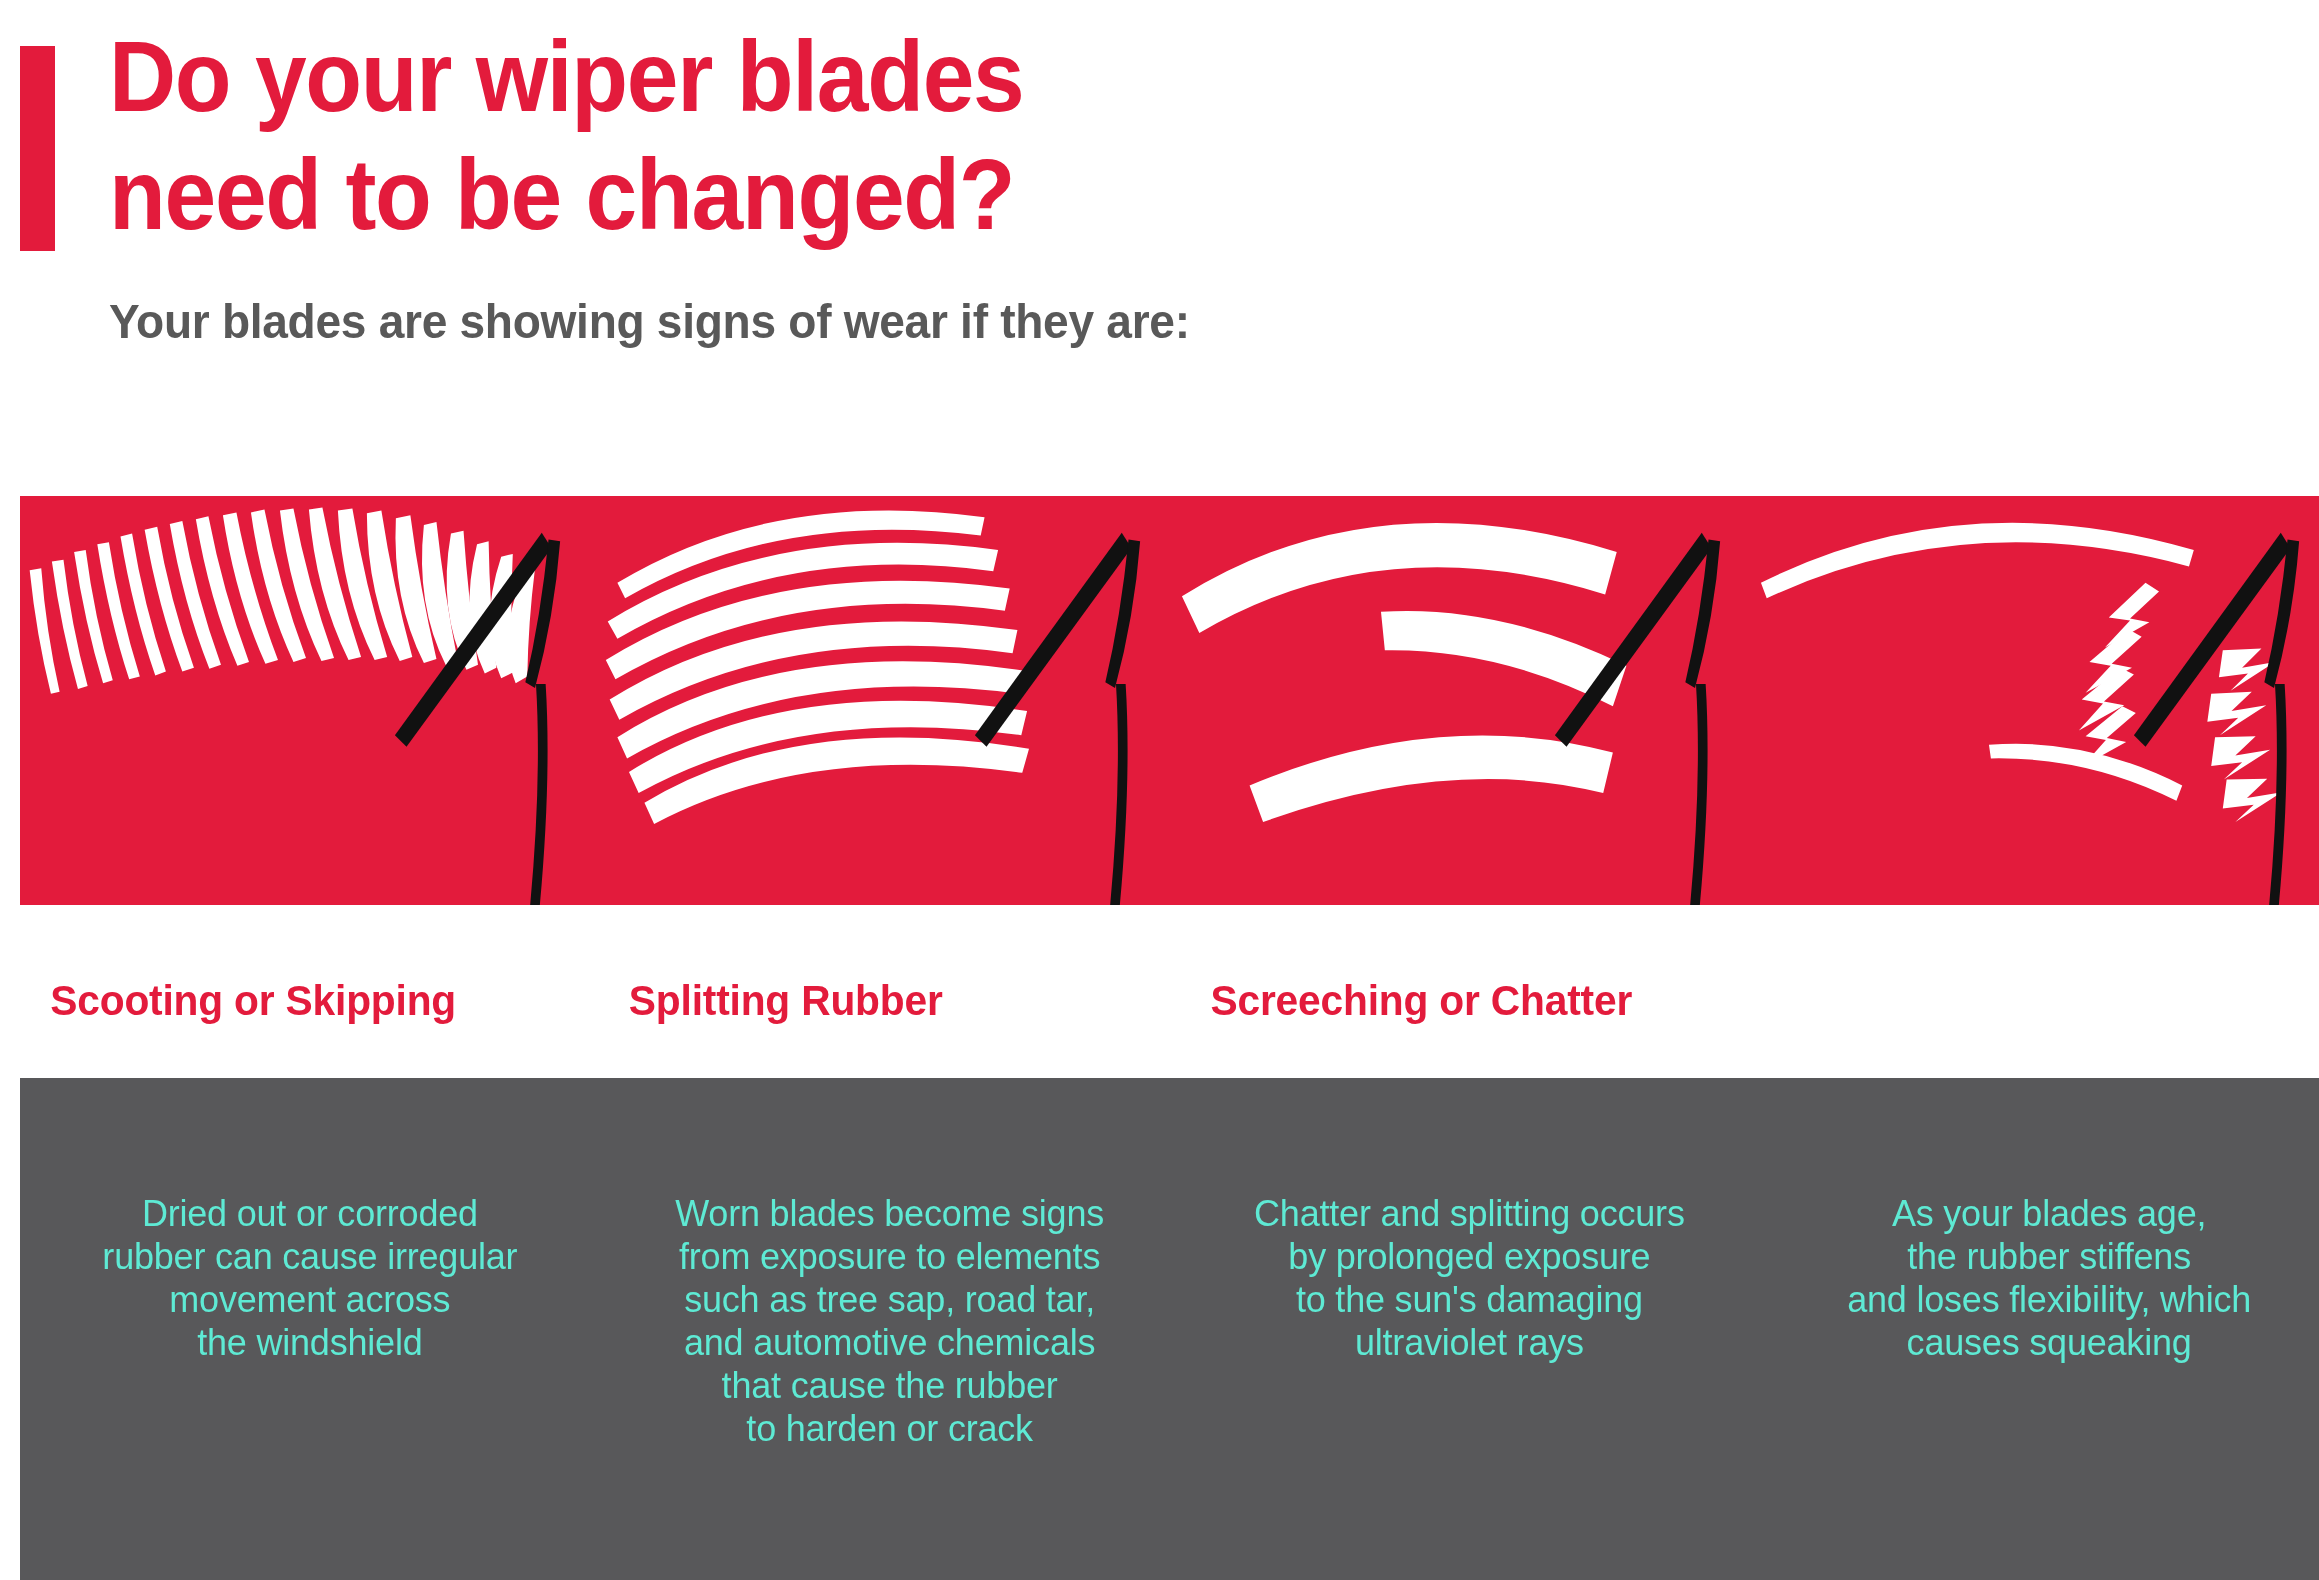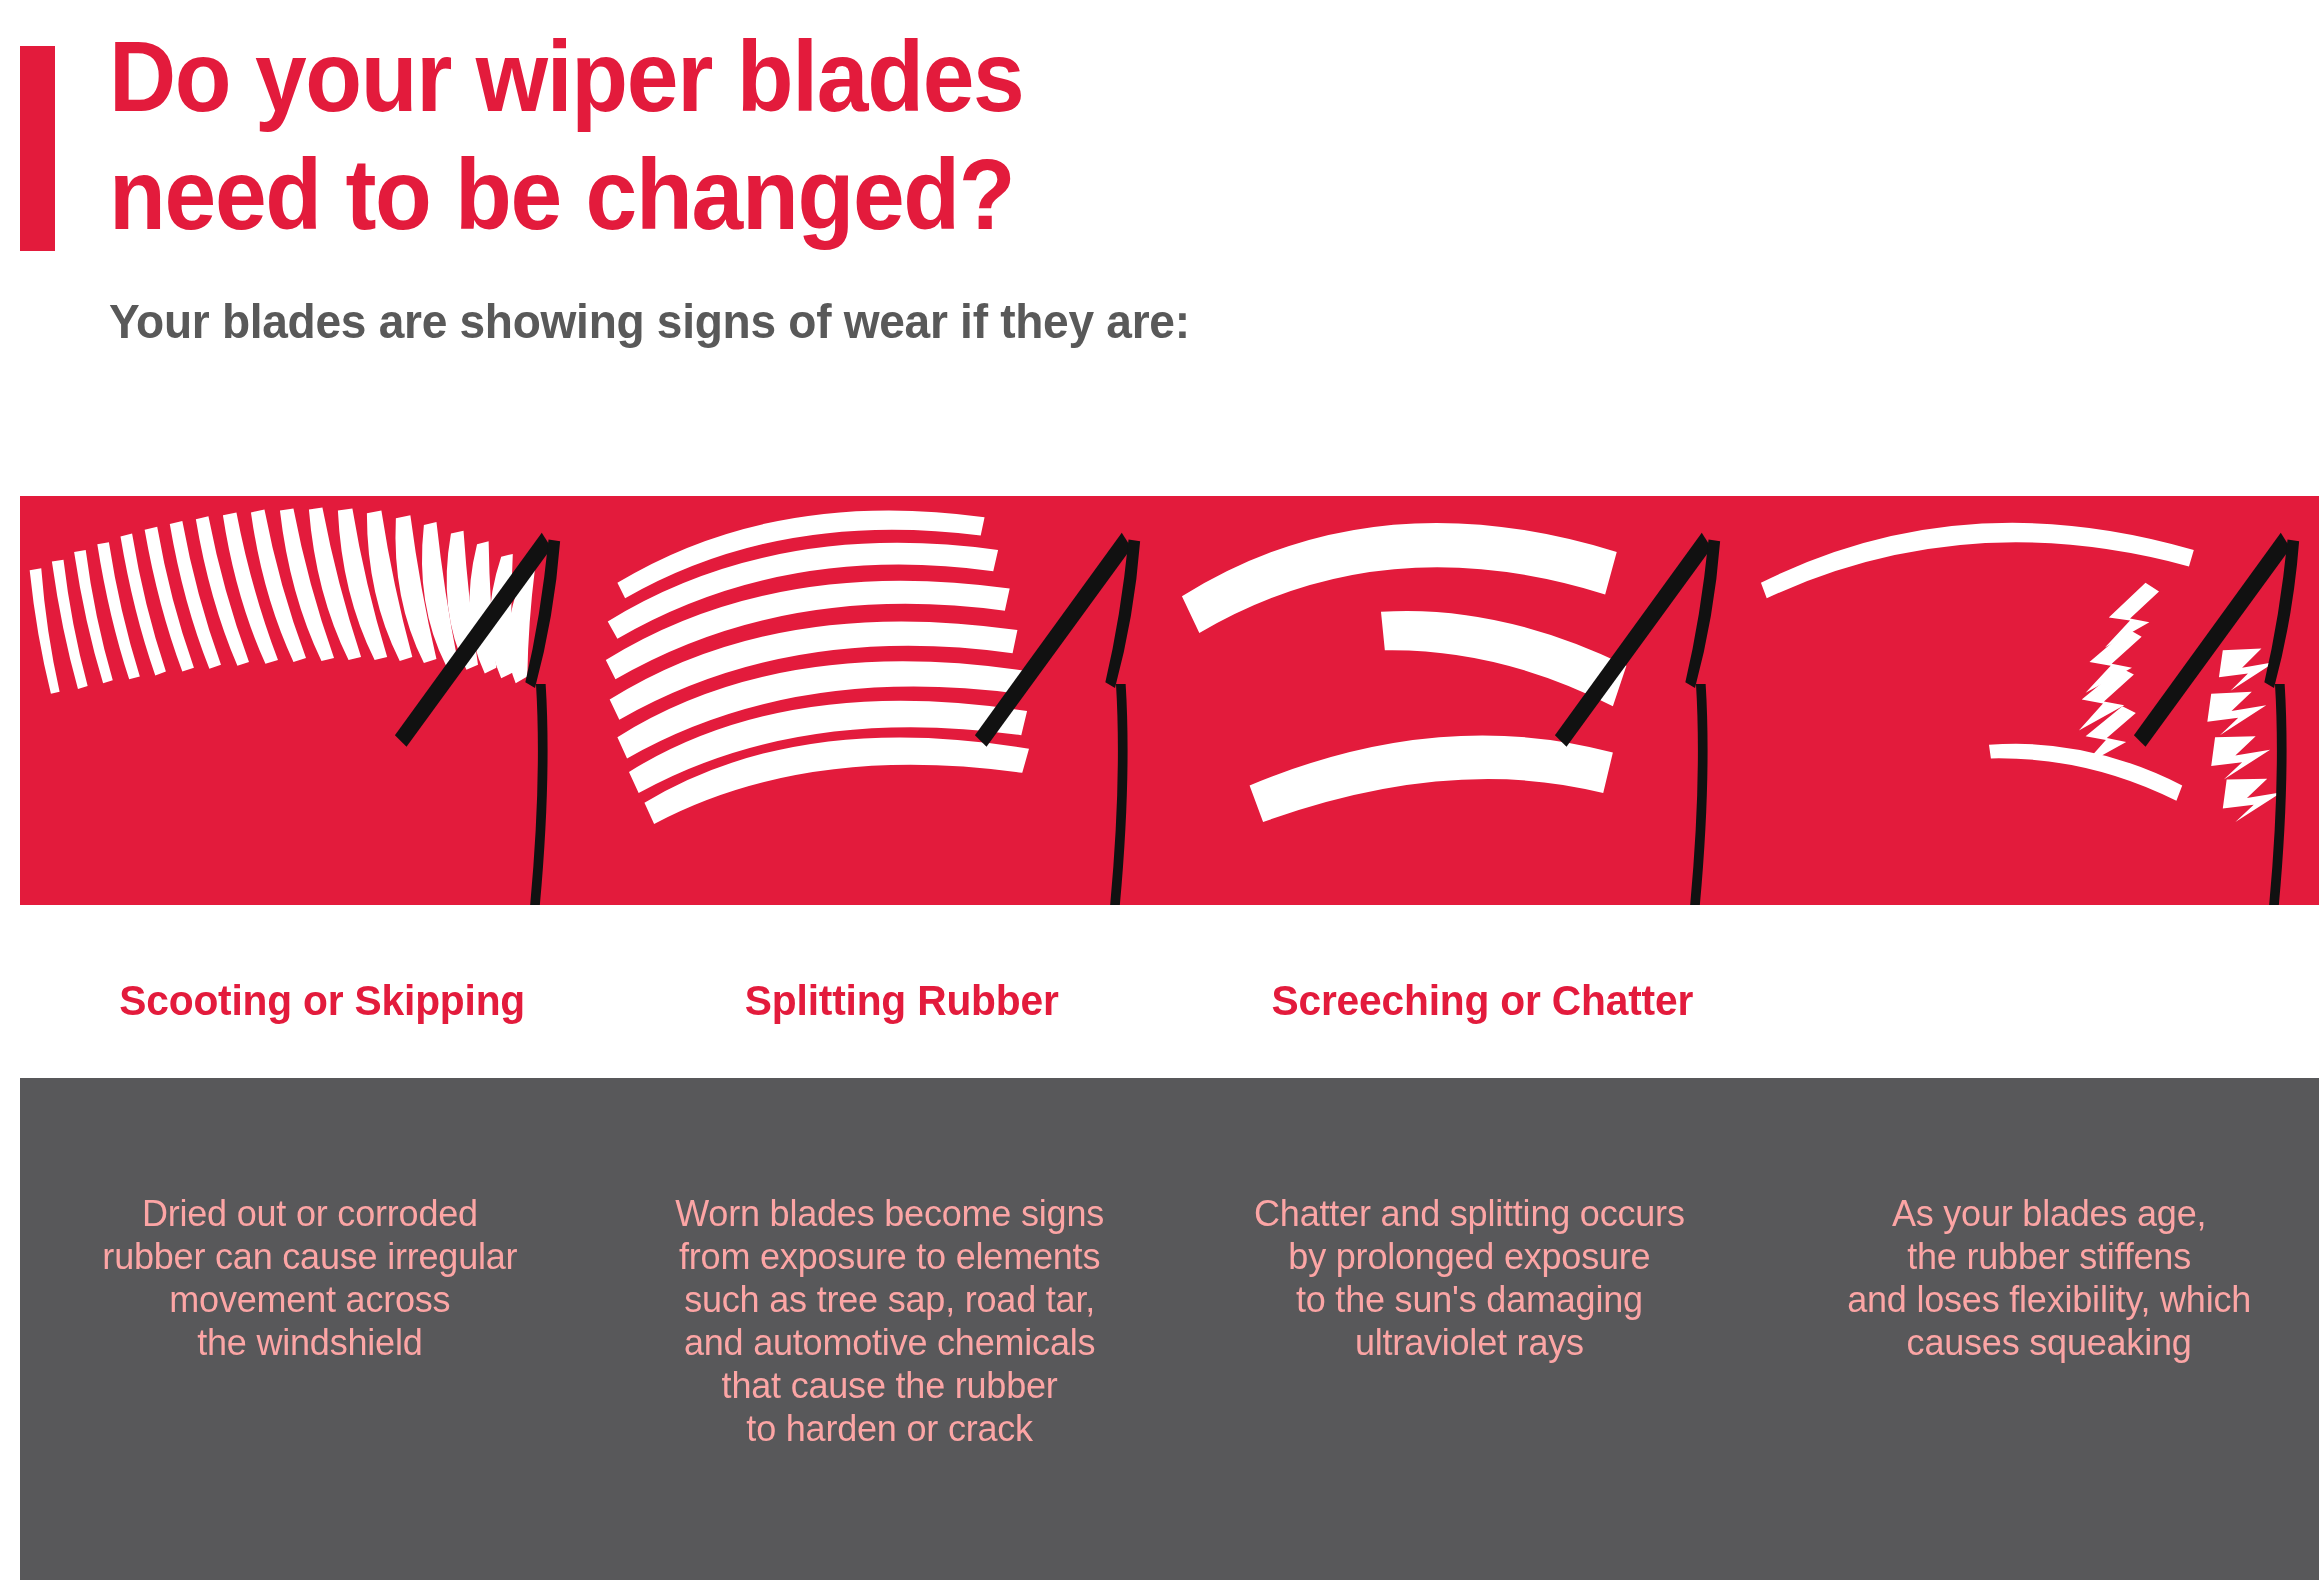--- a/index.html
+++ b/index.html
@@ -92,21 +92,21 @@
     width: 2319px;
     height: 172px;
     background: #ffffff;
     display: flex;
   }
 
   .label-cell {
     width: 580px;
     display: flex;
     align-items: center;
-    justify-content: center;
+    justify-content: flex-start;
     padding-top: 17.4px;
     padding-left: 24px;
   }
 
   .label-text {
     color: #E31B3C;
     font-size: 42px;
     font-weight: bold;
     letter-spacing: -0.2px;
     font-family: "Liberation Sans Narrow", "Liberation Sans", sans-serif;
@@ -125,21 +125,21 @@
   }
 
   .desc-cell {
     width: 580px;
     padding-top: 114px;
     display: flex;
     justify-content: center;
   }
 
   .desc-text {
-    color: #fca5a5;
+    color: #5eead4;
     font-size: 36px;
     line-height: 43px;
     text-align: center;
     font-family: "Liberation Sans", sans-serif;
     white-space: pre-line;
     letter-spacing: -0.2px;
   }
 </style>
 </head>
 <body>

